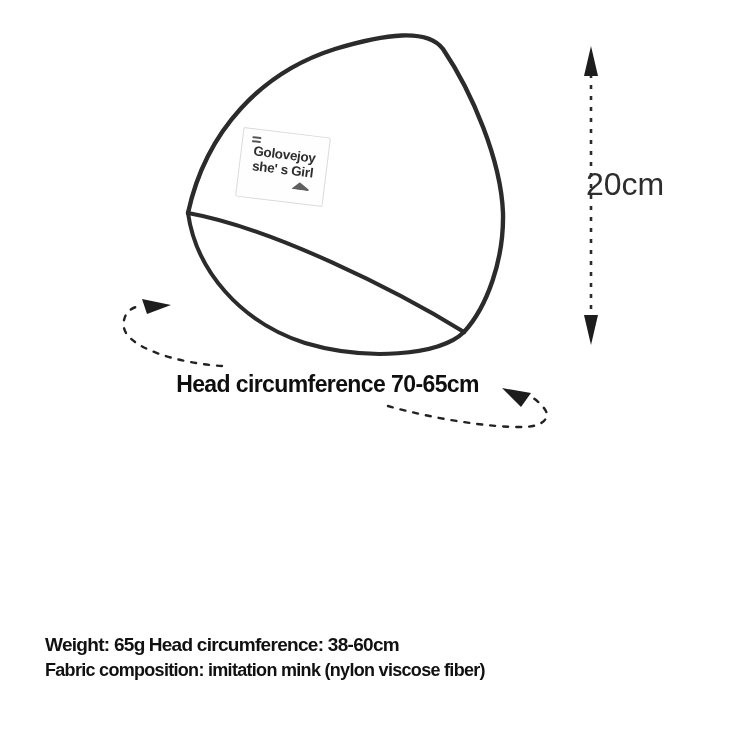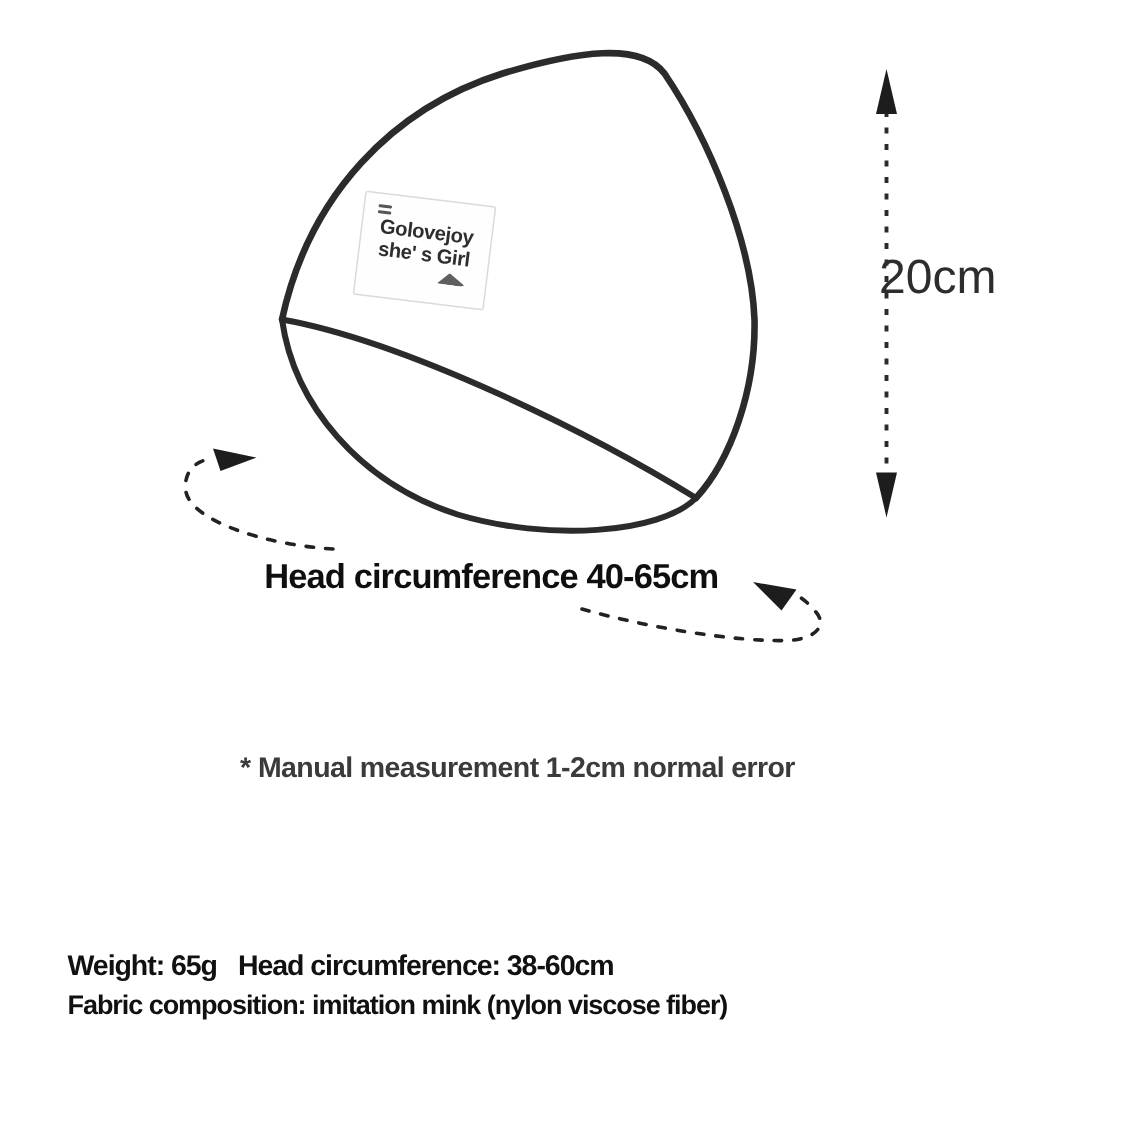--- a/index.html
+++ b/index.html
@@ -18,21 +18,21 @@
   }
   .note{
     left:135px;top:502px;width:420px;text-align:center;
     font-size:19px;font-weight:700;color:#3b3b3b;letter-spacing:-0.4px;
   }
   .specs-row{
     position:absolute;left:45px;top:634px;display:flex;align-items:baseline;
     font-size:19px;font-weight:700;color:#111;letter-spacing:-0.7px;white-space:nowrap;text-align:right;
   }
   .spec-features{margin-left:40px;}
-  .spec-circ{margin-left:14px;}
+  .spec-circ{margin-left:4px;}
   .fabric{
     left:45px;top:660px;font-size:18px;font-weight:700;color:#111;letter-spacing:-0.7px;
   }
   
   .brand-label{
     position:absolute;left:239px;top:132px;width:88px;height:70px;
     background:#fefefe;border:1.5px solid #dadada;border-radius:2px;
     transform:rotate(7deg);transform-origin:center center;
     color:#2e2e2e;text-align:center;box-sizing:border-box;padding-top:3px;
   }
@@ -79,22 +79,21 @@
     <div class="label-marks">
         <i></i>
         <i></i>
       </div>
     <div class="label-line1">Golovejoy</div>
     <div class="label-line2">she' s Girl</div>
     <div class="label-logo"></div>
   </div>
 
   <div class="txt dim-height">20cm</div>
-  <div class="txt dim-circ">Head circumference 40-65cm</div>
-  <div class="txt note">* Manual measurement 1-2cm normal error</div>
+  <div class="txt dim-circ">Head circumference 70-65cm</div>
 
   <div class="specs-row">
     <span class="spec-weight">Weight: 65g</span>
     <span class="spec-circ">Head circumference: 38-60cm</span>
   </div>
 
   <div class="txt fabric">Fabric composition: imitation mink (nylon viscose fiber)</div>
 
 </div>
 

